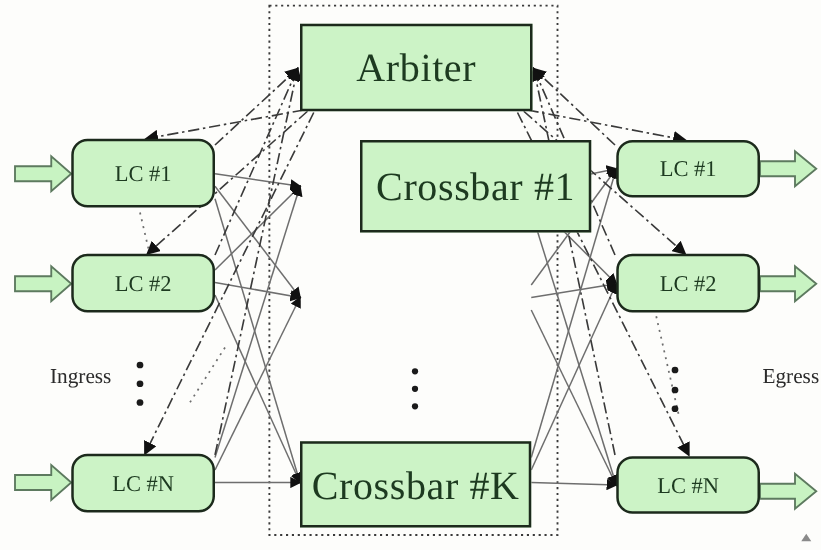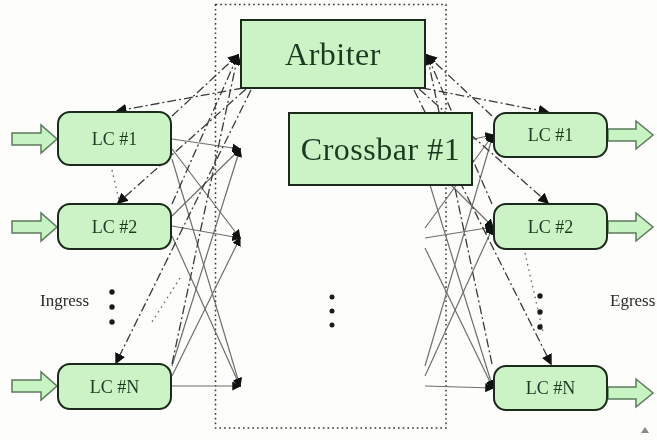--- a/index.html
+++ b/index.html
@@ -123,20 +123,21 @@
       <circle class="dot" cx="540" cy="296" r="2.7"></circle>
       <circle class="dot" cx="540" cy="312" r="2.7"></circle>
       <circle class="dot" cx="540" cy="327" r="2.7"></circle>
     </g>
 
     <polygon points="645,427 649,433 641,433" fill="#8a8a8a"></polygon>
   </svg>
 
   <div class="box big" style="left:240px;top:19px;width:186px;height:70px;">Arbiter</div>
   <div class="box big" style="left:240px;top:112px;width:185px;height:74px;margin-left:48px;">Crossbar #1</div>
+  <div class="box big" style="left:240px;top:353px;width:185px;height:69px;">Crossbar #K</div>
 
   <div class="box small" style="left:57px;top:111px;width:115px;height:55px;">LC #1</div>
   <div class="box small" style="left:57px;top:203px;width:115px;height:47px;">LC #2</div>
   <div class="box small" style="left:57px;top:363px;width:115px;height:47px;">LC #N</div>
 
   <div class="box small" style="left:493px;top:112px;width:115px;height:46px;">LC #1</div>
   <div class="box small" style="left:493px;top:203px;width:115px;height:47px;">LC #2</div>
   <div class="box small" style="left:493px;top:365px;width:115px;height:46px;">LC #N</div>
 
   <div class="side-label" style="left:40px;top:291px;">Ingress</div>

